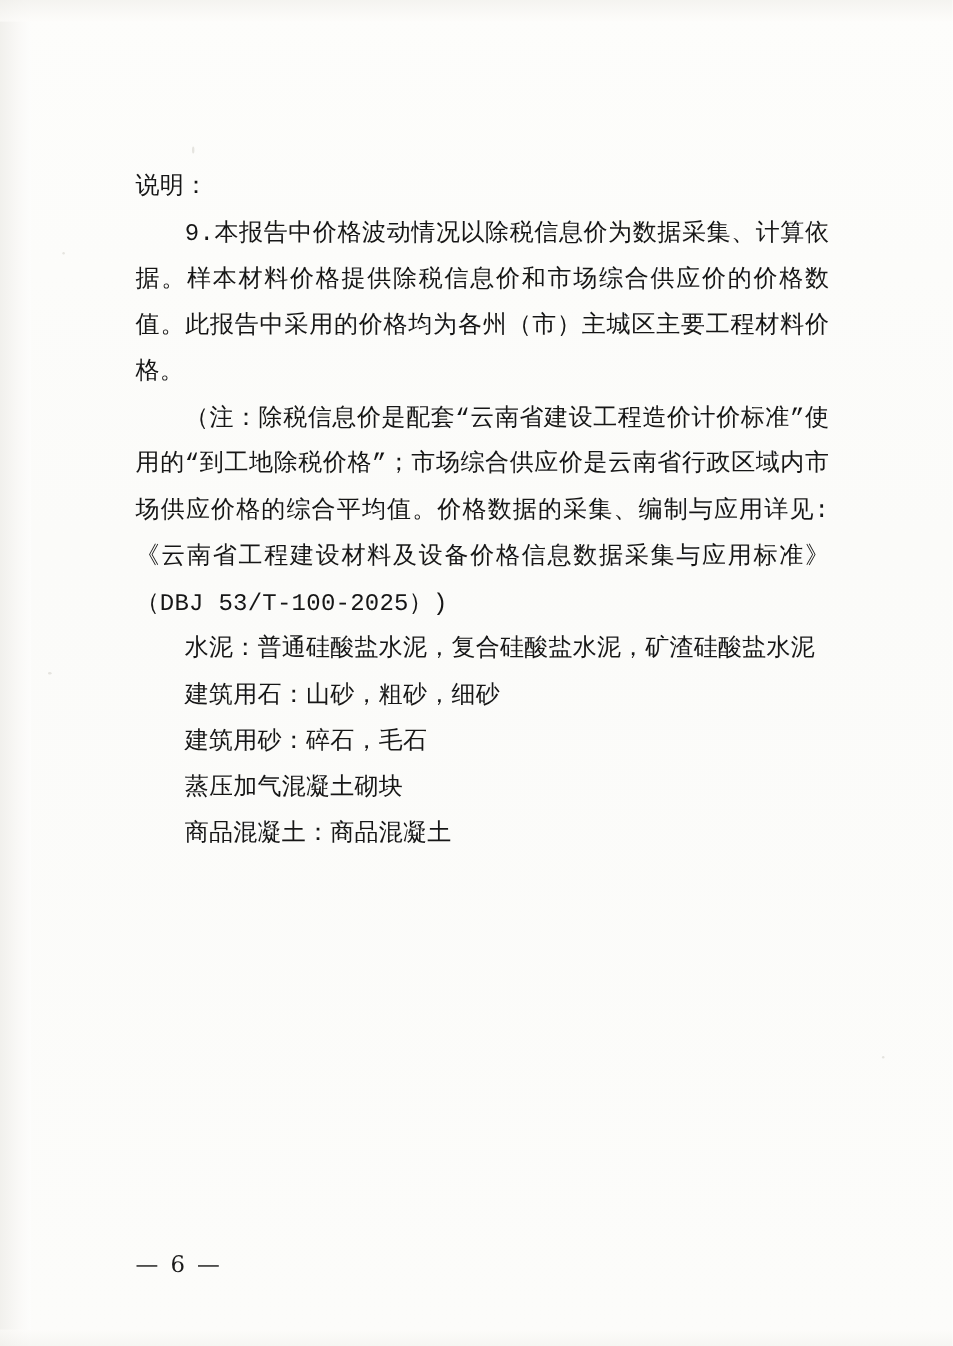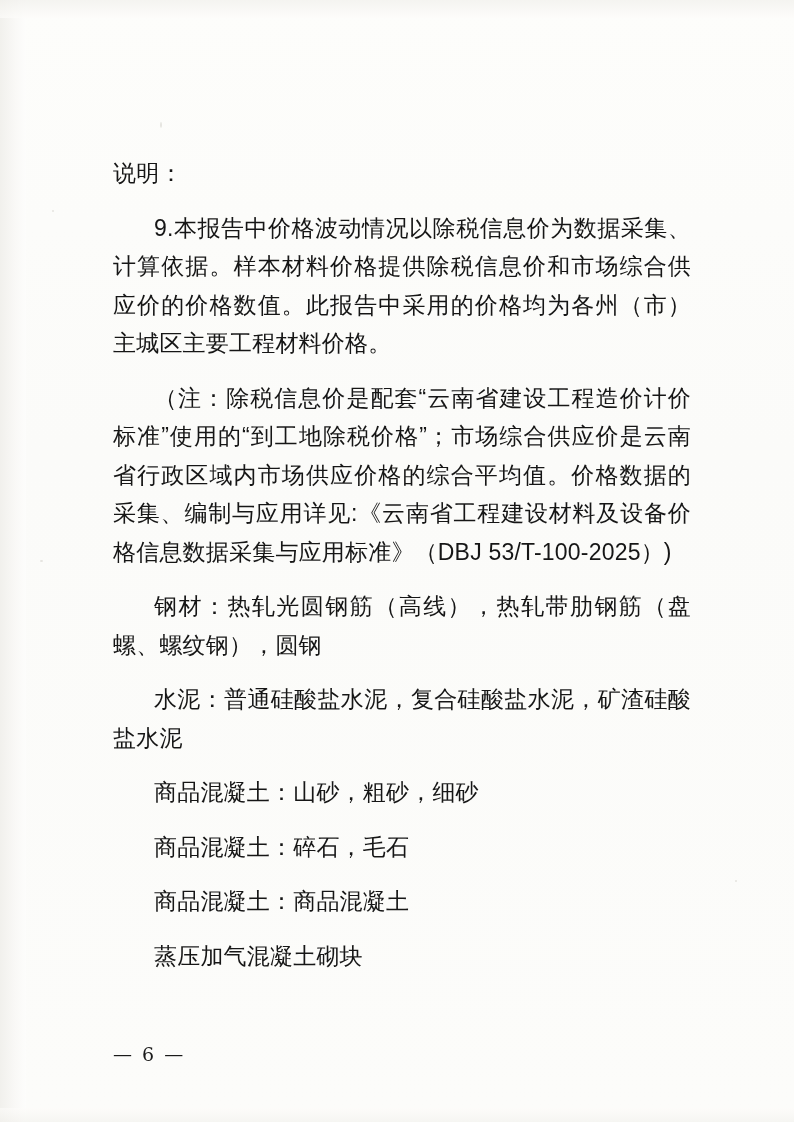--- a/index.html
+++ b/index.html
@@ -52,27 +52,27 @@
   }
 
   .content {
     position: absolute;
     left: 113px;
     top: 138px;
     width: 578px;
   }
 
   .para {
-    font-size: 23px;
+    font-size: 20px;
     line-height: 38.5px;
     letter-spacing: 0.2px;
     text-align: justify;
     text-justify: inter-ideograph;
-    margin: 16px 0 0 0;
-    font-family: Liberation Sans, sans-serif;
+    margin: 0 0 0 0;
+    font-family: Liberation Mono, monospace;
   }
 
   .indent-1 { text-indent: 0; }
   .indent-2 { text-indent: 41px; }
   .indent-sub { text-indent: 41px; }
   .indent-list { padding-left: 41px; text-indent: 0; }
 
   .page-number {
     position: absolute;
     left: 113px;
@@ -101,22 +101,21 @@
 
   <div class="speck" style="left:52px; top:210px; width:2px; height:2px;"></div>
   <div class="speck" style="left:40px; top:560px; width:3px; height:2px;"></div>
   <div class="speck" style="left:735px; top:880px; width:2px; height:2px;"></div>
   <div class="speck" style="left:160px; top:122px; width:2px; height:6px;"></div>
 
   <div class="content">
     <p class="para indent-1">说明：</p>
     <p class="para indent-2">9.本报告中价格波动情况以除税信息价为数据采集、计算依据。样本材料价格提供除税信息价和市场综合供应价的价格数值。此报告中采用的价格均为各州（市）主城区主要工程材料价格。</p>
     <p class="para indent-2">（注：除税信息价是配套“云南省建设工程造价计价标准”使用的“到工地除税价格”；市场综合供应价是云南省行政区域内市场供应价格的综合平均值。价格数据的采集、编制与应用详见:《云南省工程建设材料及设备价格信息数据采集与应用标准》（DBJ 53/T-100-2025）)</p>
-    <p class="para indent-sub">钢材：热轧光圆钢筋（高线），热轧带肋钢筋（盘螺、螺纹钢），圆钢</p>
     <p class="para indent-sub">水泥：普通硅酸盐水泥，复合硅酸盐水泥，矿渣硅酸盐水泥</p>
-    <p class="para indent-list">商品混凝土：山砂，粗砂，细砂</p>
-    <p class="para indent-list">商品混凝土：碎石，毛石</p>
+    <p class="para indent-list">建筑用石：山砂，粗砂，细砂</p>
+    <p class="para indent-list">建筑用砂：碎石，毛石</p>
+    <p class="para indent-list">蒸压加气混凝土砌块</p>
     <p class="para indent-list">商品混凝土：商品混凝土</p>
-    <p class="para indent-list">蒸压加气混凝土砌块</p>
   </div>
 
   <div class="page-number">— 6 —</div>
 </div>
 
 </body></html>

